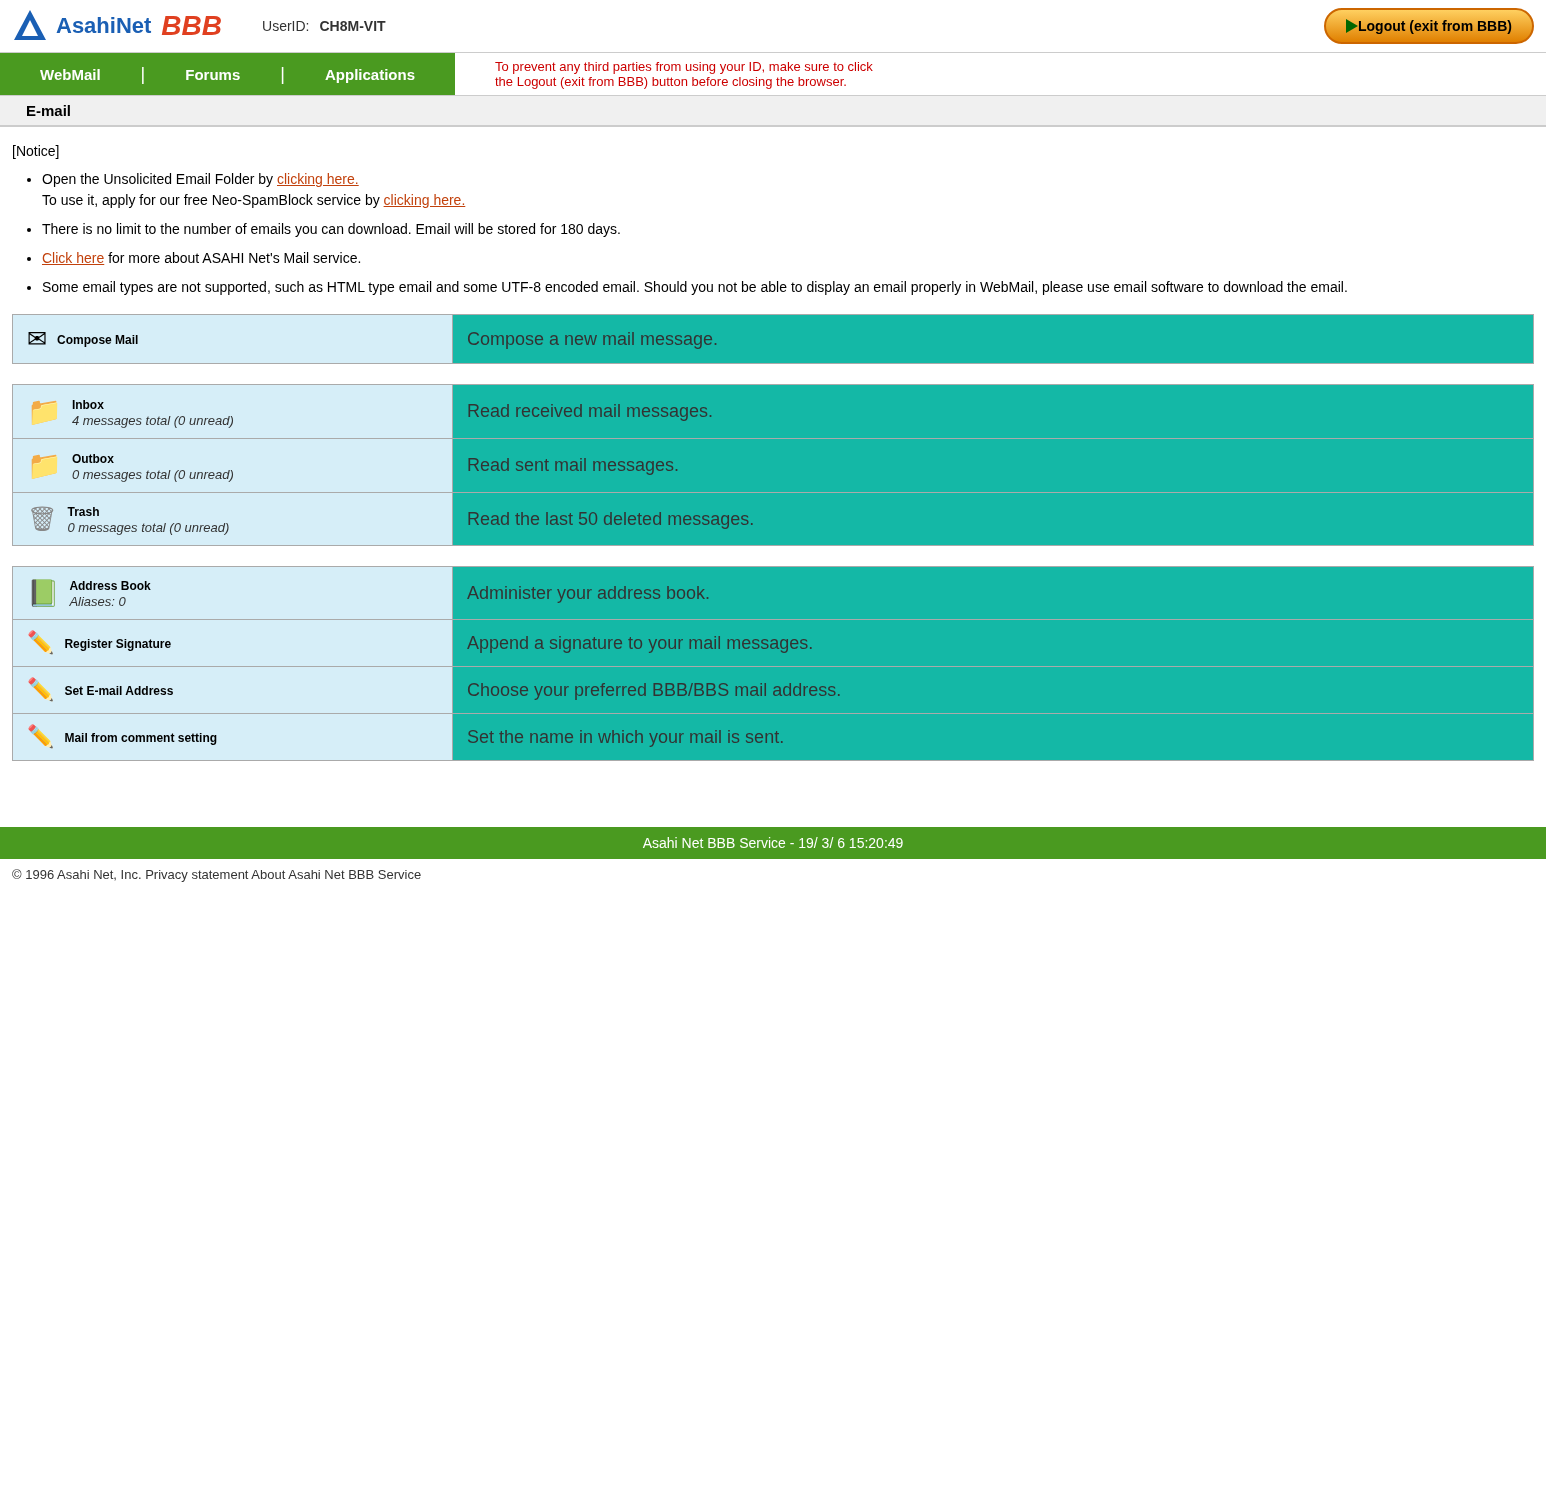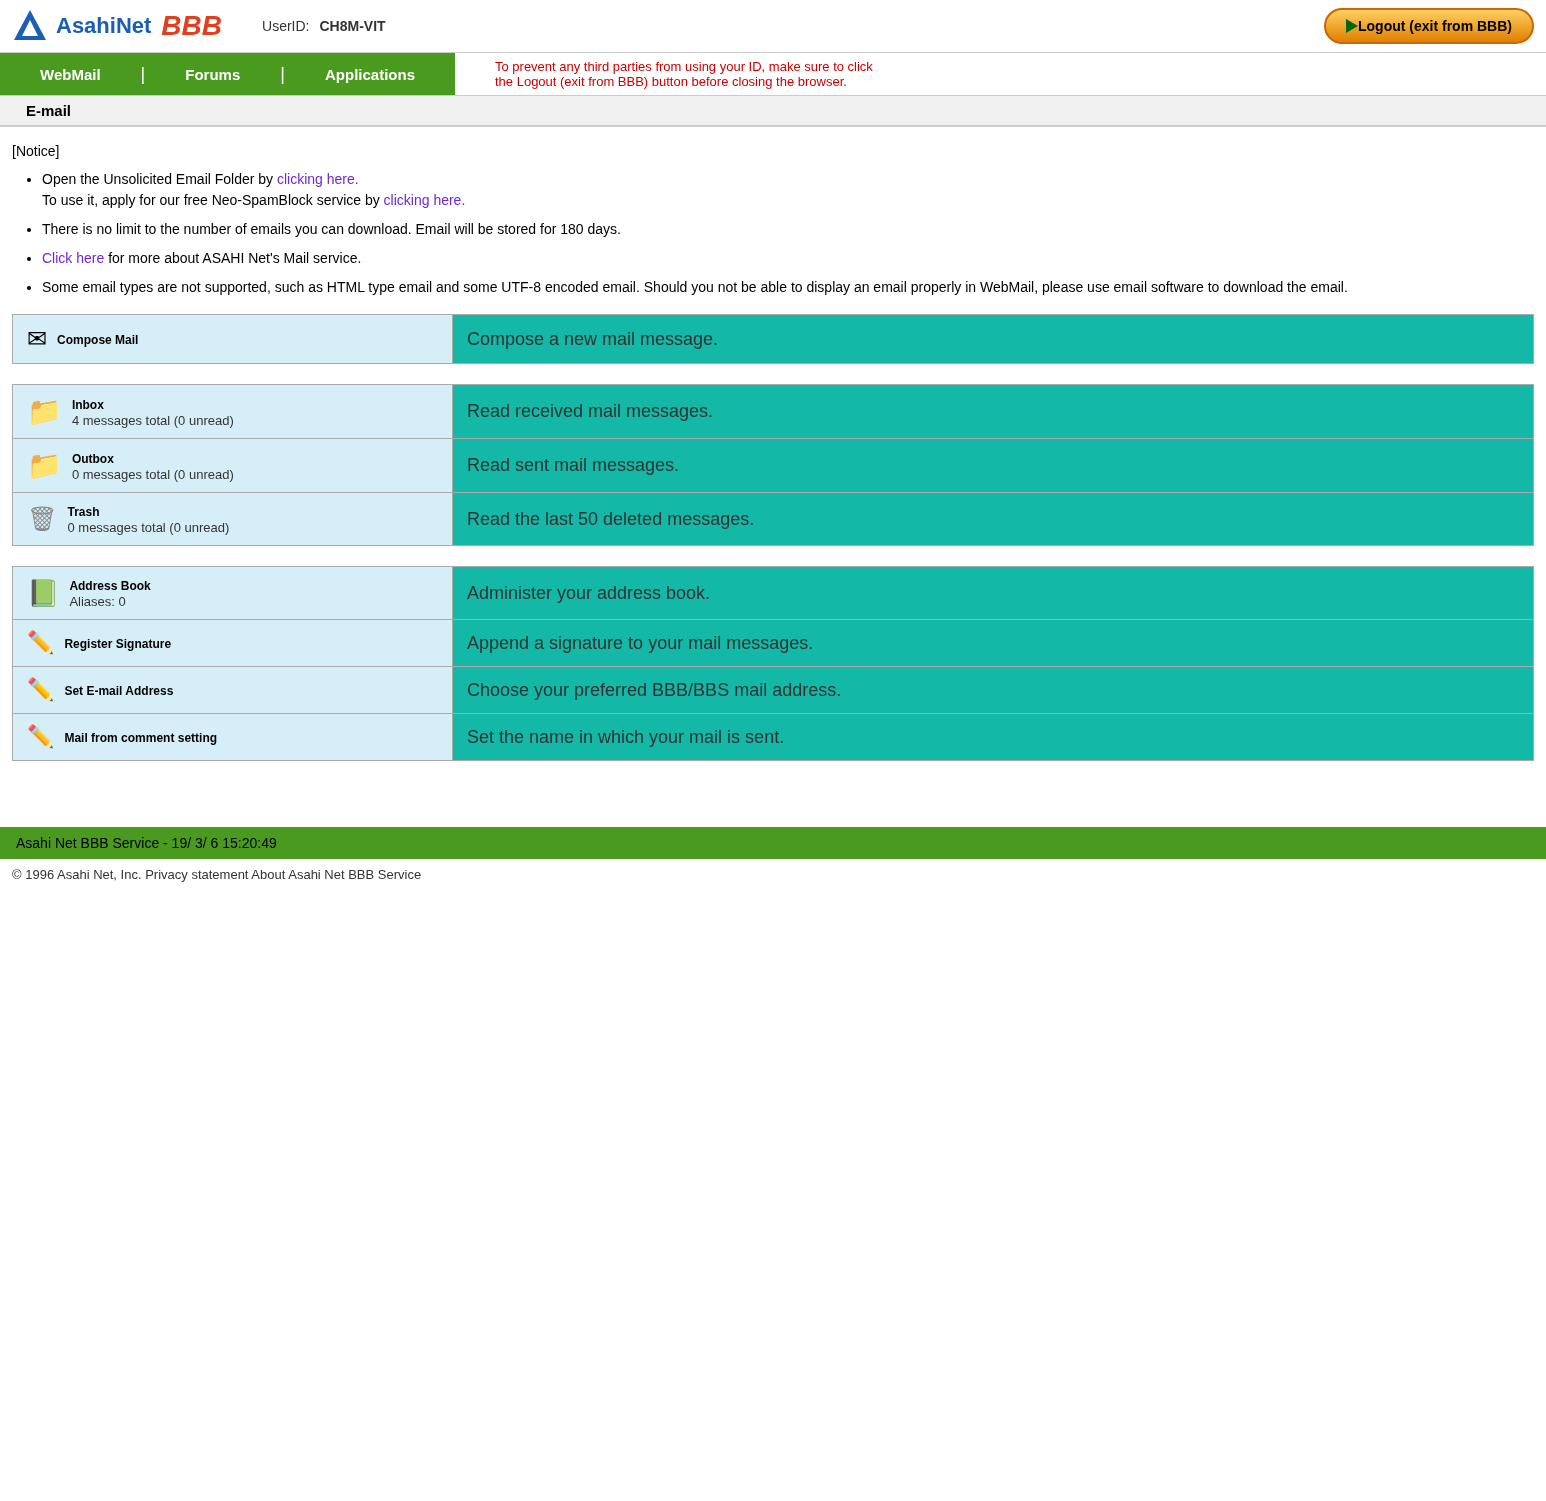--- a/index.html
+++ b/index.html
@@ -78,21 +78,21 @@
       font-weight: bold;
       font-size: 15px;
     }
 
     
     #content { padding: 16px 12px; }
 
     #notice-header { font-size: 14px; margin-bottom: 10px; }
     #notice-list { list-style: disc; padding-left: 30px; margin-bottom: 16px; }
     #notice-list li { margin-bottom: 8px; line-height: 1.5; }
-    .link-blue { color: #6d28d9; cursor: pointer; }
+    .link-blue { color: #c2410c; text-decoration: underline; cursor: pointer; }
 
     
     .section-table {
       width: 100%;
       border-collapse: collapse;
       margin-bottom: 20px;
       border: 1px solid #aaa;
     }
     .section-table td {
       padding: 10px 14px;
@@ -102,21 +102,21 @@
     .cell-left {
       background: #d6eef8;
       width: 440px;
     }
     .cell-left-inner {
       display: flex;
       align-items: center;
       gap: 10px;
     }
     .cell-left-text strong { font-size: 12px; }
-    .cell-left-text .sub { font-size: 13px; color: #333; }
+    .cell-left-text .sub { font-size: 13px; color: #333; font-style: italic; }
     .cell-right { background: #14b8a6; font-size: 18px; color: #333; }
 
     .icon-folder {
       font-size: 28px;
       color: #f0b800;
       display: inline-block;
     }
 
     .icon-trash {
       font-size: 24px;
@@ -132,22 +132,22 @@
 
     .icon-pen {
       font-size: 22px;
       color: #4a8a20;
       display: inline-block;
     }
 
     
     #footer-bar {
       background: #4a9a20;
-      color: #000000;
-      text-align: left;
+      color: #ffffff;
+      text-align: center;
       padding: 8px 16px;
       font-size: 14px;
       margin-top: 30px;
     }
     #footer-copy {
       padding: 8px 12px;
       font-size: 13px;
       color: #333;
     }
   </style>

